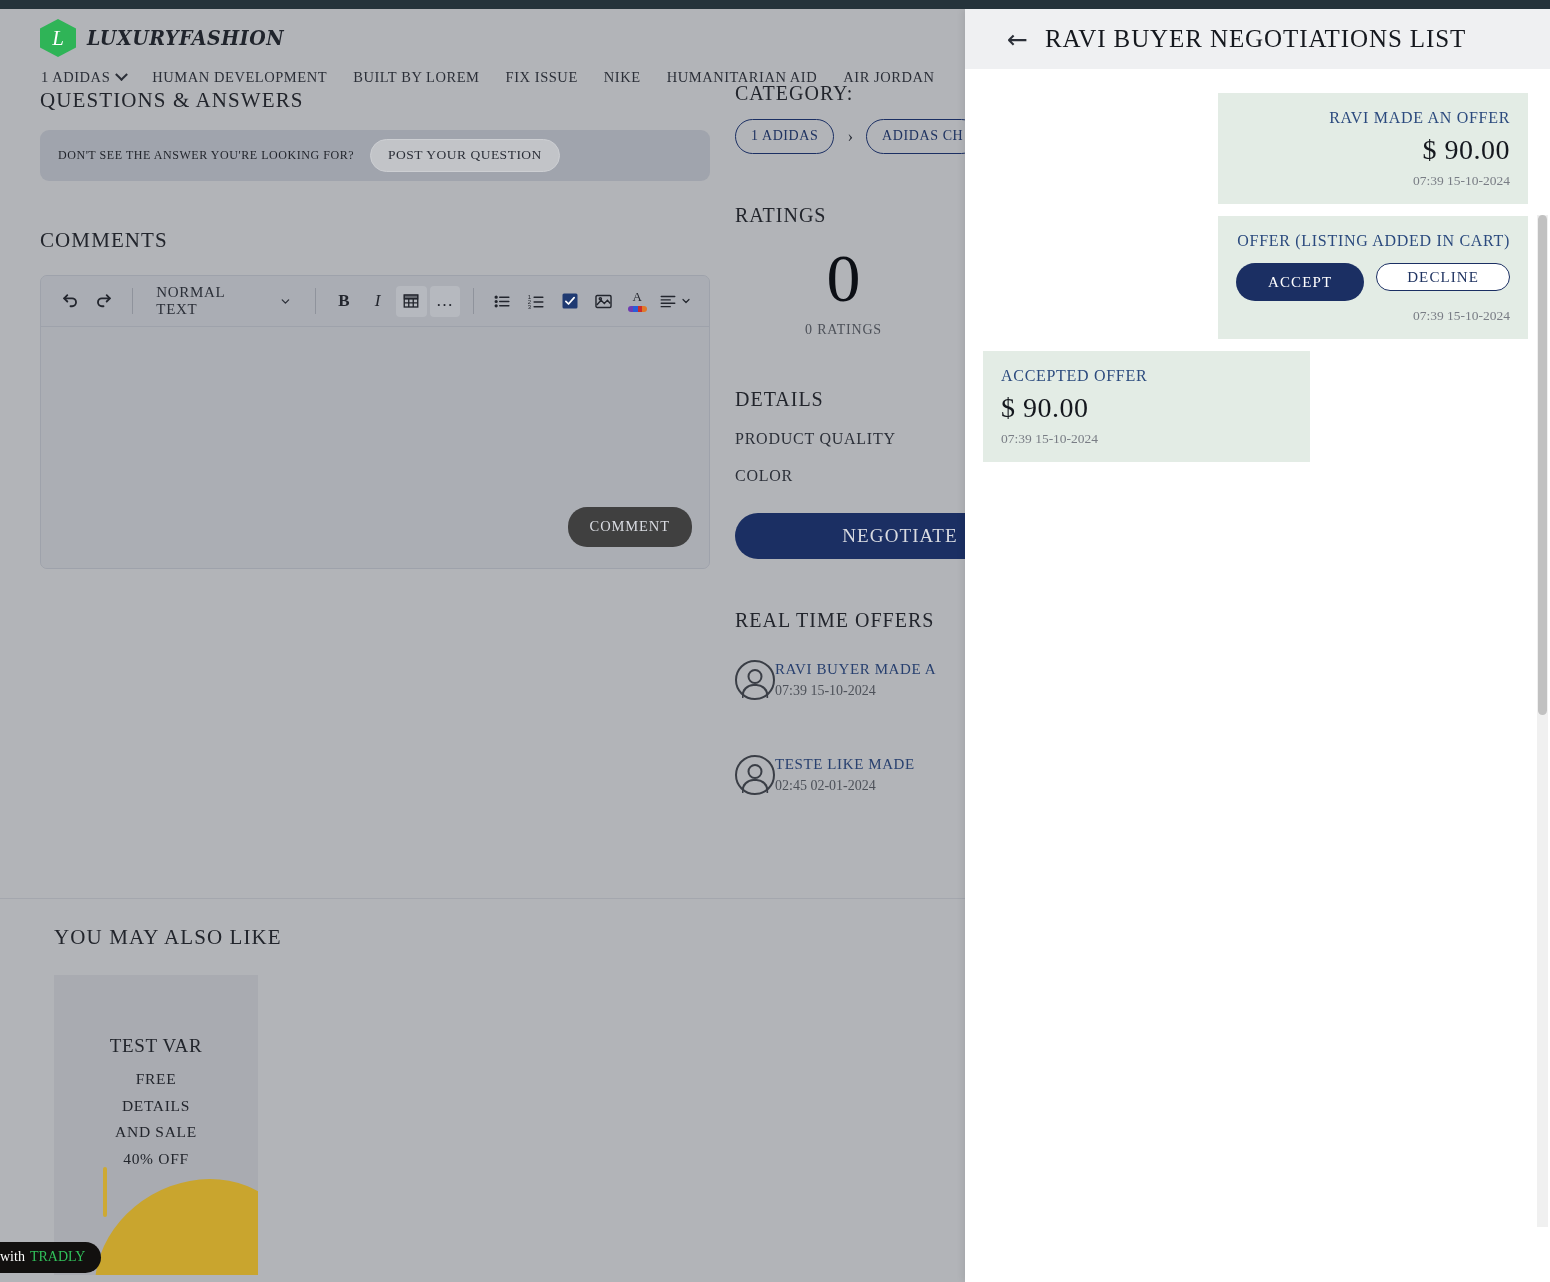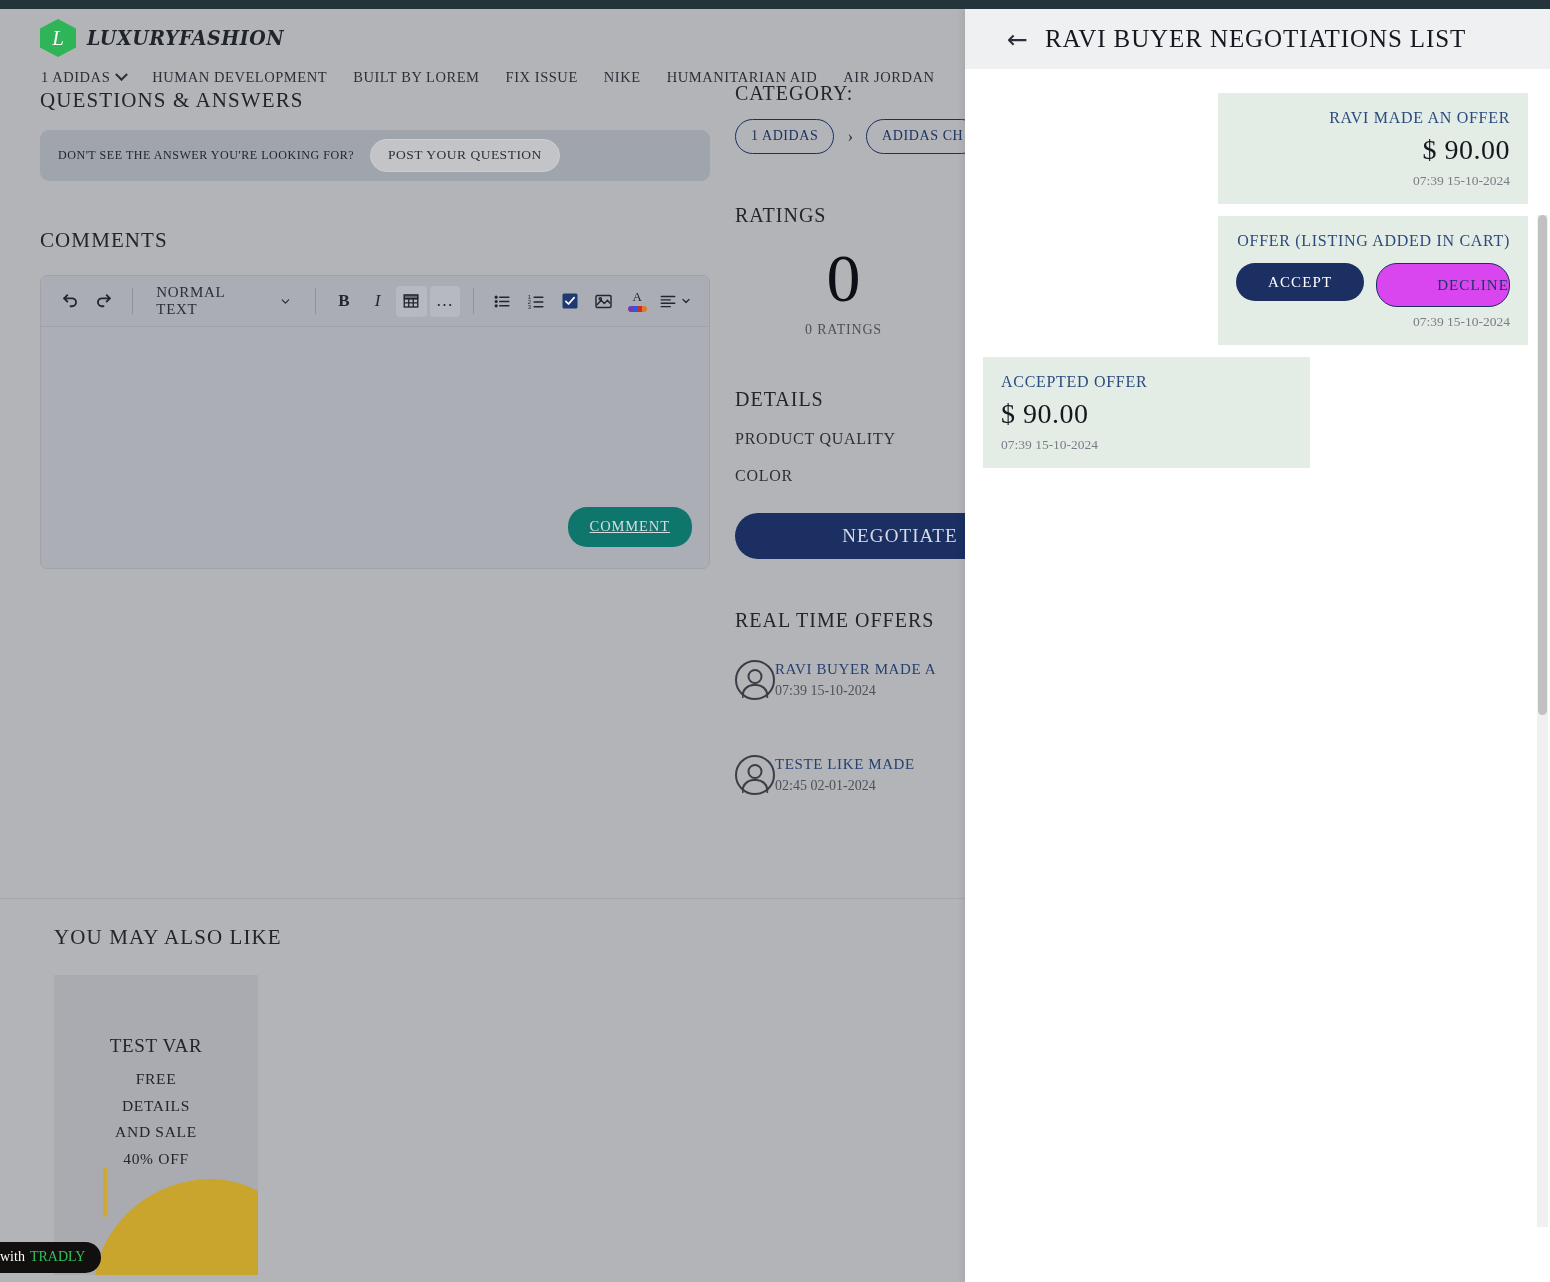--- a/index.html
+++ b/index.html
@@ -197,30 +197,29 @@
   }
   .editor-body {
     width: 100%;
     height: 241px;
     background: #abaeb4;
     position: relative;
   }
   .comment-btn {
     position: absolute;
     right: 17px; bottom: 21px;
-    background: #0f766e;
+    background: #404040;
     color: #d9dbe1;
     border: none;
     border-radius: 19px;
     padding: 11px 22px 12px;
     font-size: 14.5px;
     letter-spacing: 0.9px;
     cursor: pointer;
     font-family: inherit;
-    text-decoration: underline;
   }
 
   
   .yaml-wrap {
     position: absolute;
     left: 0; top: 898px;
     width: 980px;
     border-top: 1px solid #a4a7ae;
     padding-top: 26px;
   }
@@ -481,30 +480,29 @@
     color: #ffffff;
     border: none;
     border-radius: 21px;
     width: 146px; height: 38px;
     font-size: 15px;
     letter-spacing: 1.1px;
     cursor: pointer;
     font-family: inherit;
   }
   .btn-decline {
-    background: #d946ef;
+    background: #ffffff;
     color: #1f3361;
     border: 1px solid #1b2f63;
     border-radius: 21px;
-    width: 152px; height: 44px;
+    width: 152px; height: 28px;
     font-size: 15px;
     letter-spacing: 1.1px;
     cursor: pointer;
     font-family: inherit;
-    text-align: right;
   }
 
   
   .panel-scrollbar {
     position: absolute;
     right: 2px; top: 206px;
     width: 11px;
     height: 1012px;
     background: #f0f0f0;
     z-index: 40;

